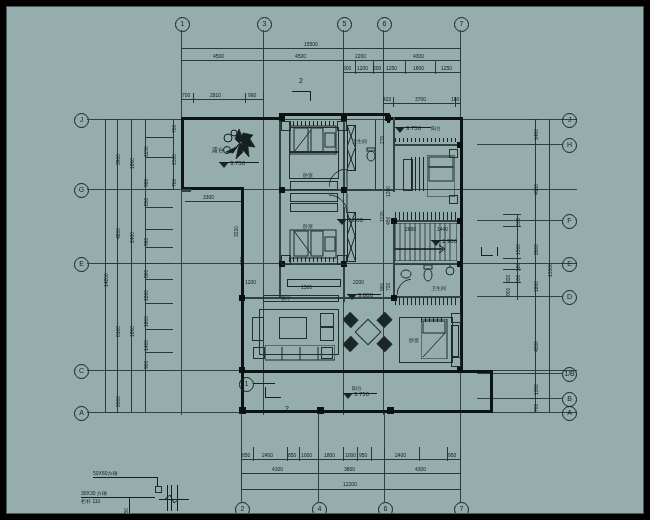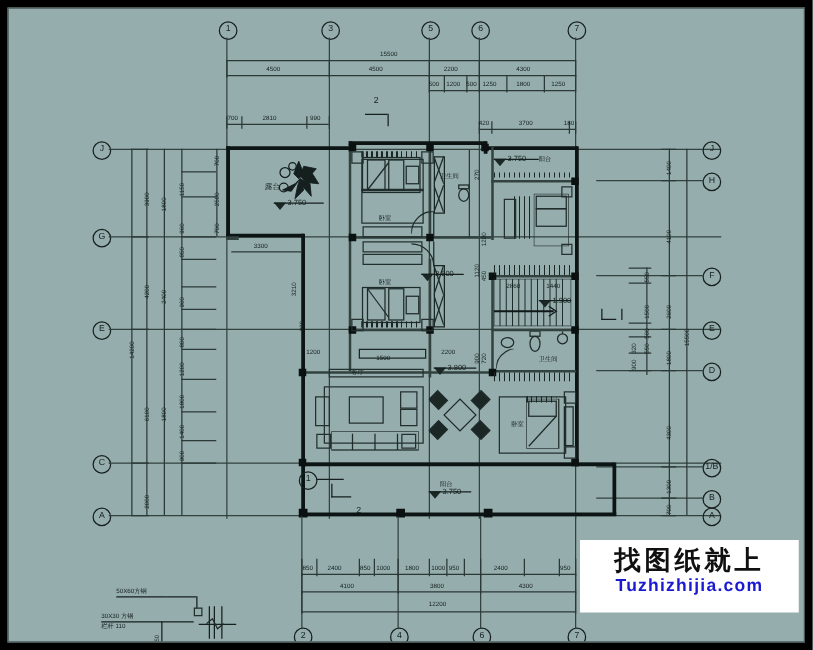--- a/index.html
+++ b/index.html
@@ -609,18 +609,14 @@
 
     <div class="ln v" style="left:160px;top:478px;height:26px;"></div>
     <div class="ln v" style="left:164px;top:478px;height:26px;"></div>
     <div class="ln v" style="left:170px;top:478px;height:26px;"></div>
     <div class="ln h" style="left:152px;top:492px;width:30px;"></div>
     <svg style="position:absolute;left:158px;top:486px;" width="16" height="12">
       <path d="M0 6 L5 2 L9 10 L14 6" fill="none" stroke="#1e2b29"></path>
     </svg>
   </div>
 
-  <div class="wm" style="left:457px;top:425px;width:175px;height:58px;">
-    <div class="cn" style="padding-top:4px;">找图纸就上</div>
-    <div class="en">Tuzhizhijia.com</div>
-  </div>
 
 </div>
 
 </body></html>

